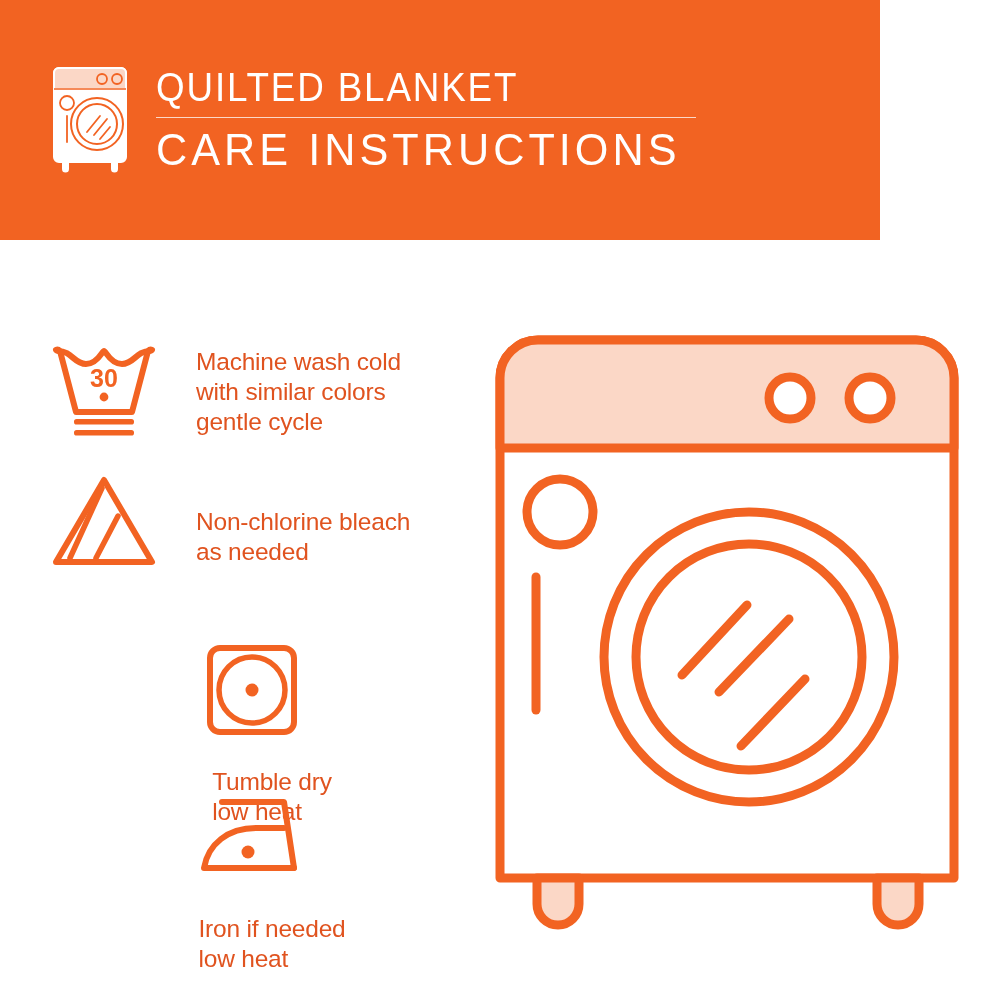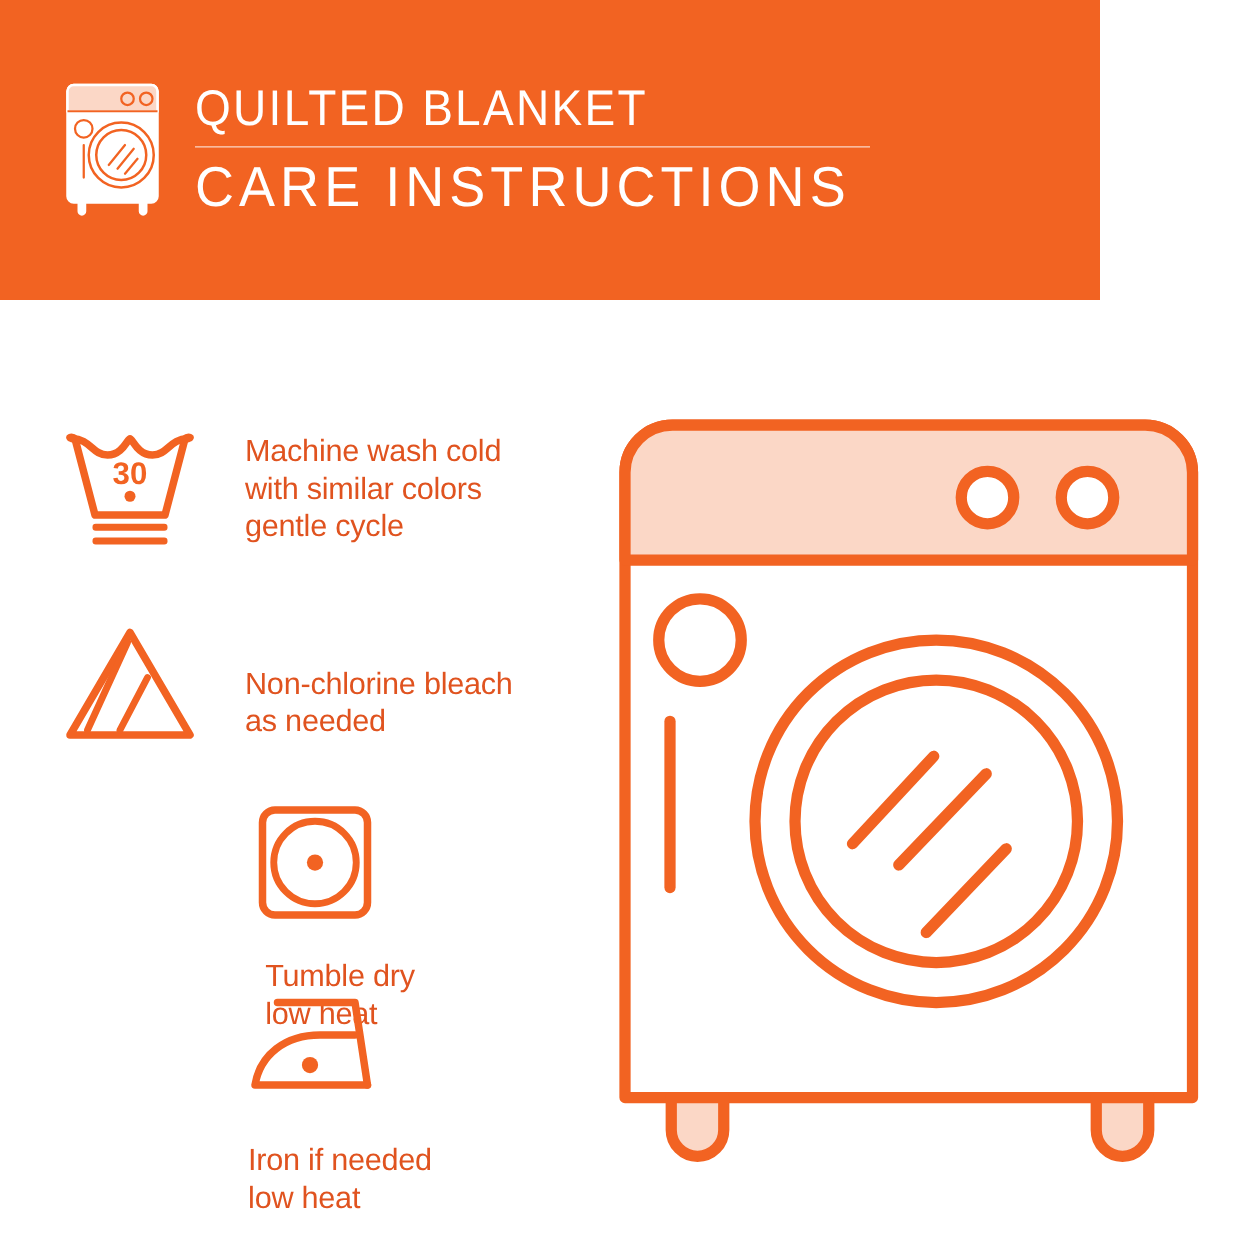--- a/index.html
+++ b/index.html
@@ -97,21 +97,21 @@
   .care-text {
     color: #E0531F;
     font-size: 24.5px;
     line-height: 30px;
     letter-spacing: -0.2px;
     font-weight: 400;
     padding-left: 28px;
     white-space: pre-line;
   }
   #row-wash   { top: 100px; }
-  #row-bleach { top: 258px; }
+  #row-bleach { top: 232px; }
   #row-dry    { top: 400px; flex-direction: column; }
   #row-iron   { top: 550px; flex-direction: column; }
 
   #row-wash   .care-text { padding-top: 4px; }
   #row-bleach .care-text { padding-top: 30px; }
   #row-dry    .care-text { padding-top: 27px; }
   #row-iron   .care-text { padding-top: 24px; }
 
   
   #machine-illustration {

